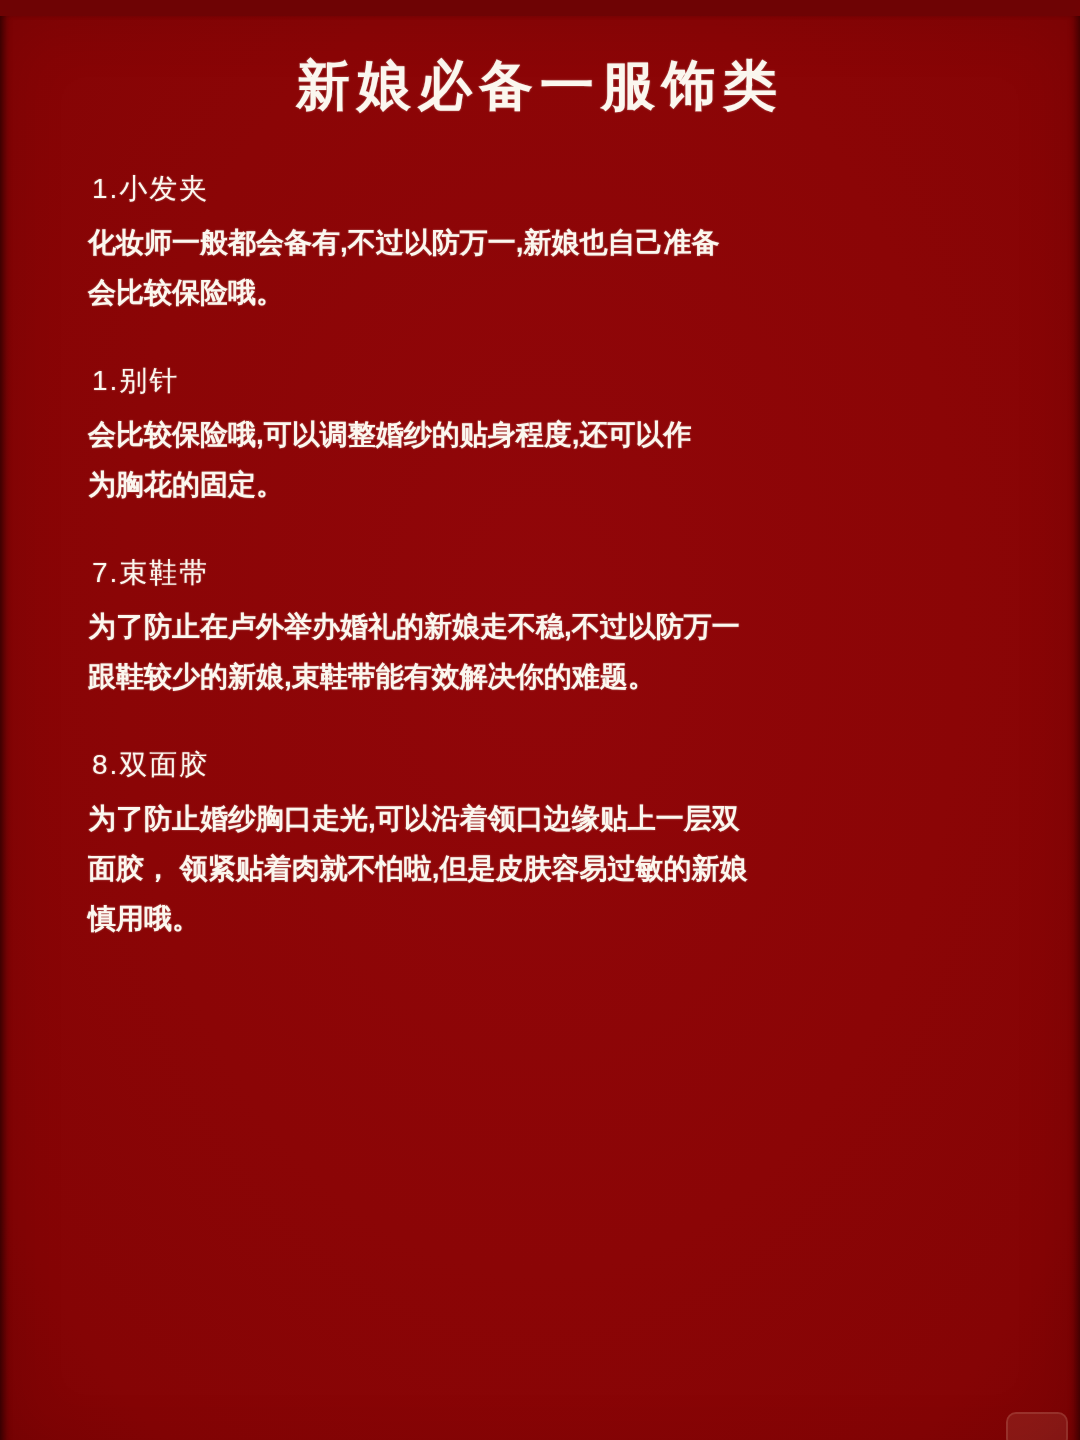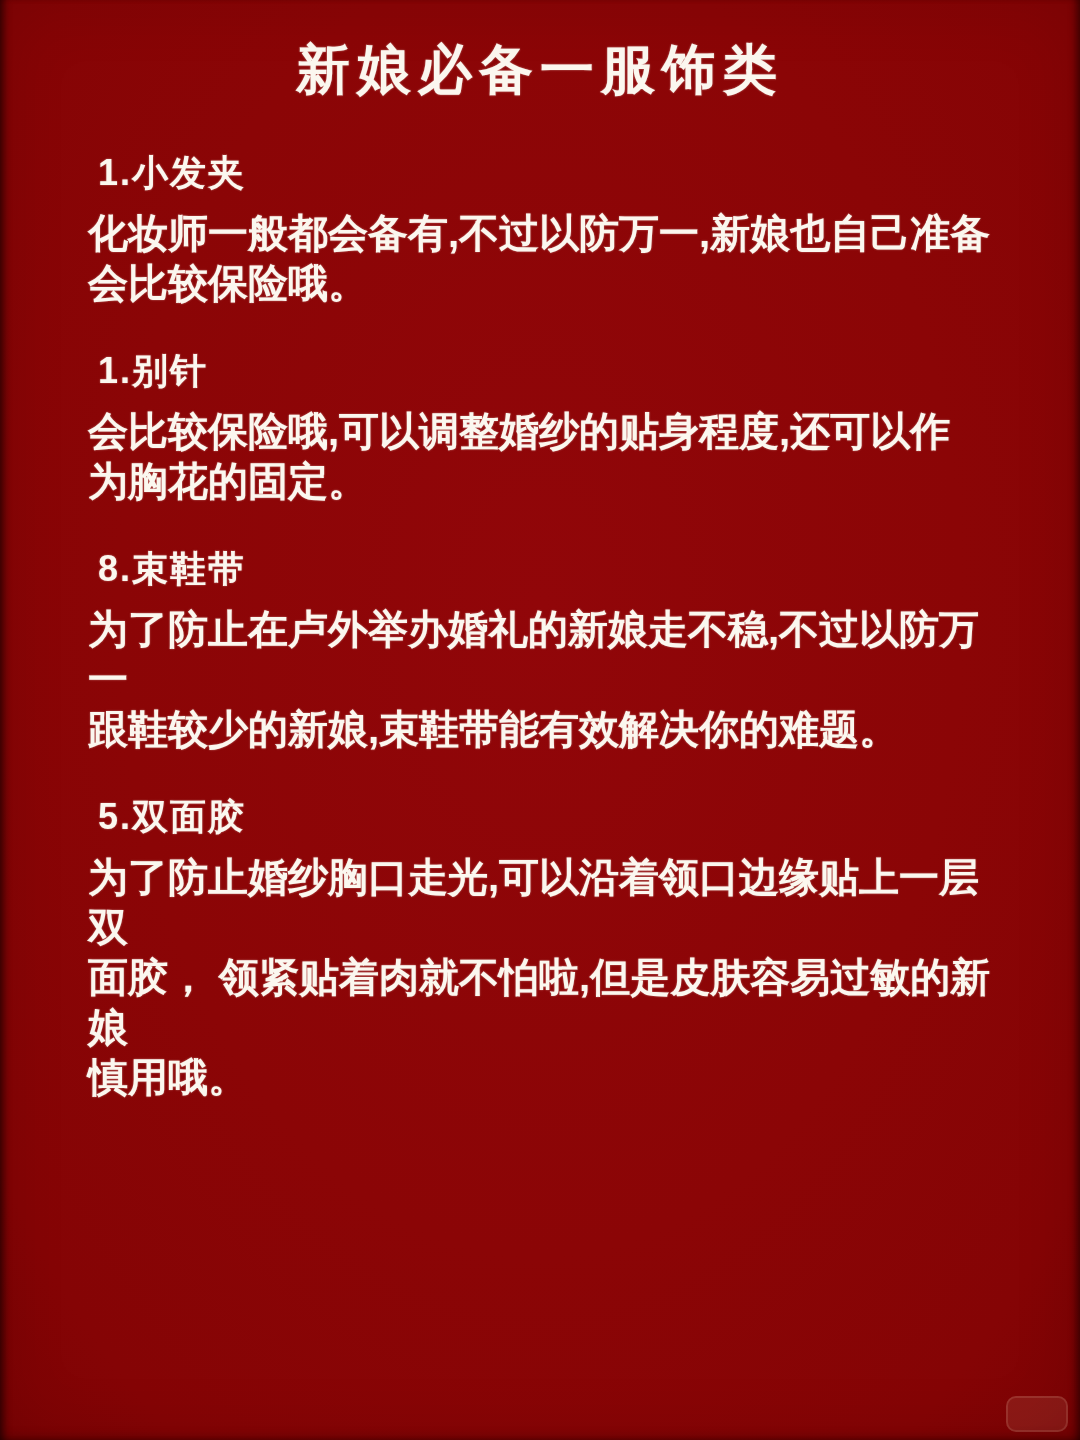--- a/index.html
+++ b/index.html
@@ -27,47 +27,47 @@
     position: absolute;
     inset: 0;
     pointer-events: none;
     box-shadow:
       inset 9px 0 9px -6px rgba(0,0,0,0.65),
       inset -9px 0 9px -6px rgba(0,0,0,0.55),
       inset 0 -8px 14px -9px rgba(0,0,0,0.45),
       inset 0 0 70px rgba(0,0,0,0.10);
   }
   .title {
-    margin: 0;
+    margin: 16px;
     padding-top: 34px;
     text-align: center;
     font-size: 54px;
     line-height: 70px;
     font-weight: bold;
     letter-spacing: 7px;
     color: #fbf7ef;
     text-shadow: 0 0 2px rgba(252,246,236,0.55);
   }
   .content {
     margin-top: 44px;
     padding: 0 88px;
   }
   .section { margin: 0 0 38px 0; }
   .section-heading {
-    margin: 10px;
-    font-size: 36px;
+    margin: 4px;
+    font-size: 28px;
     line-height: 50px;
-    font-weight: bold;
+    font-weight: normal;
     letter-spacing: 2px;
     color: #fbf7ef;
     text-shadow: 0 0 2px rgba(252,246,236,0.5);
   }
   .section-body {
     margin: 0;
-    font-size: 40px;
+    font-size: 28px;
     line-height: 50px;
     font-weight: bold;
     letter-spacing: 0px;
     white-space: pre-line;
     color: #fbf7ef;
     text-shadow: 0 0 2px rgba(252,246,236,0.5);
   }
   .watermark {
     position: absolute;
     right: 12px;
@@ -98,27 +98,27 @@
       <h2 class="section-heading">1.别针</h2>
       <p class="section-body">会比较保险哦,可以调整婚纱的贴身程度,还可以作
 为胸花的固定。</p>
     </div>
 
     <div class="section">
     </div>
 
 
     <div class="section">
-      <h2 class="section-heading">8.束鞋带</h2>
+      <h2 class="section-heading">7.束鞋带</h2>
       <p class="section-body">为了防止在卢外举办婚礼的新娘走不稳,不过以防万一
 跟鞋较少的新娘,束鞋带能有效解决你的难题。</p>
     </div>
 
     <div class="section">
-      <h2 class="section-heading">5.双面胶</h2>
+      <h2 class="section-heading">8.双面胶</h2>
       <p class="section-body">为了防止婚纱胸口走光,可以沿着领口边缘贴上一层双
 面胶， 领紧贴着肉就不怕啦,但是皮肤容易过敏的新娘
 慎用哦。</p>
     </div>
 
   </div>
 
   <div class="watermark"></div>
 
 </div>

